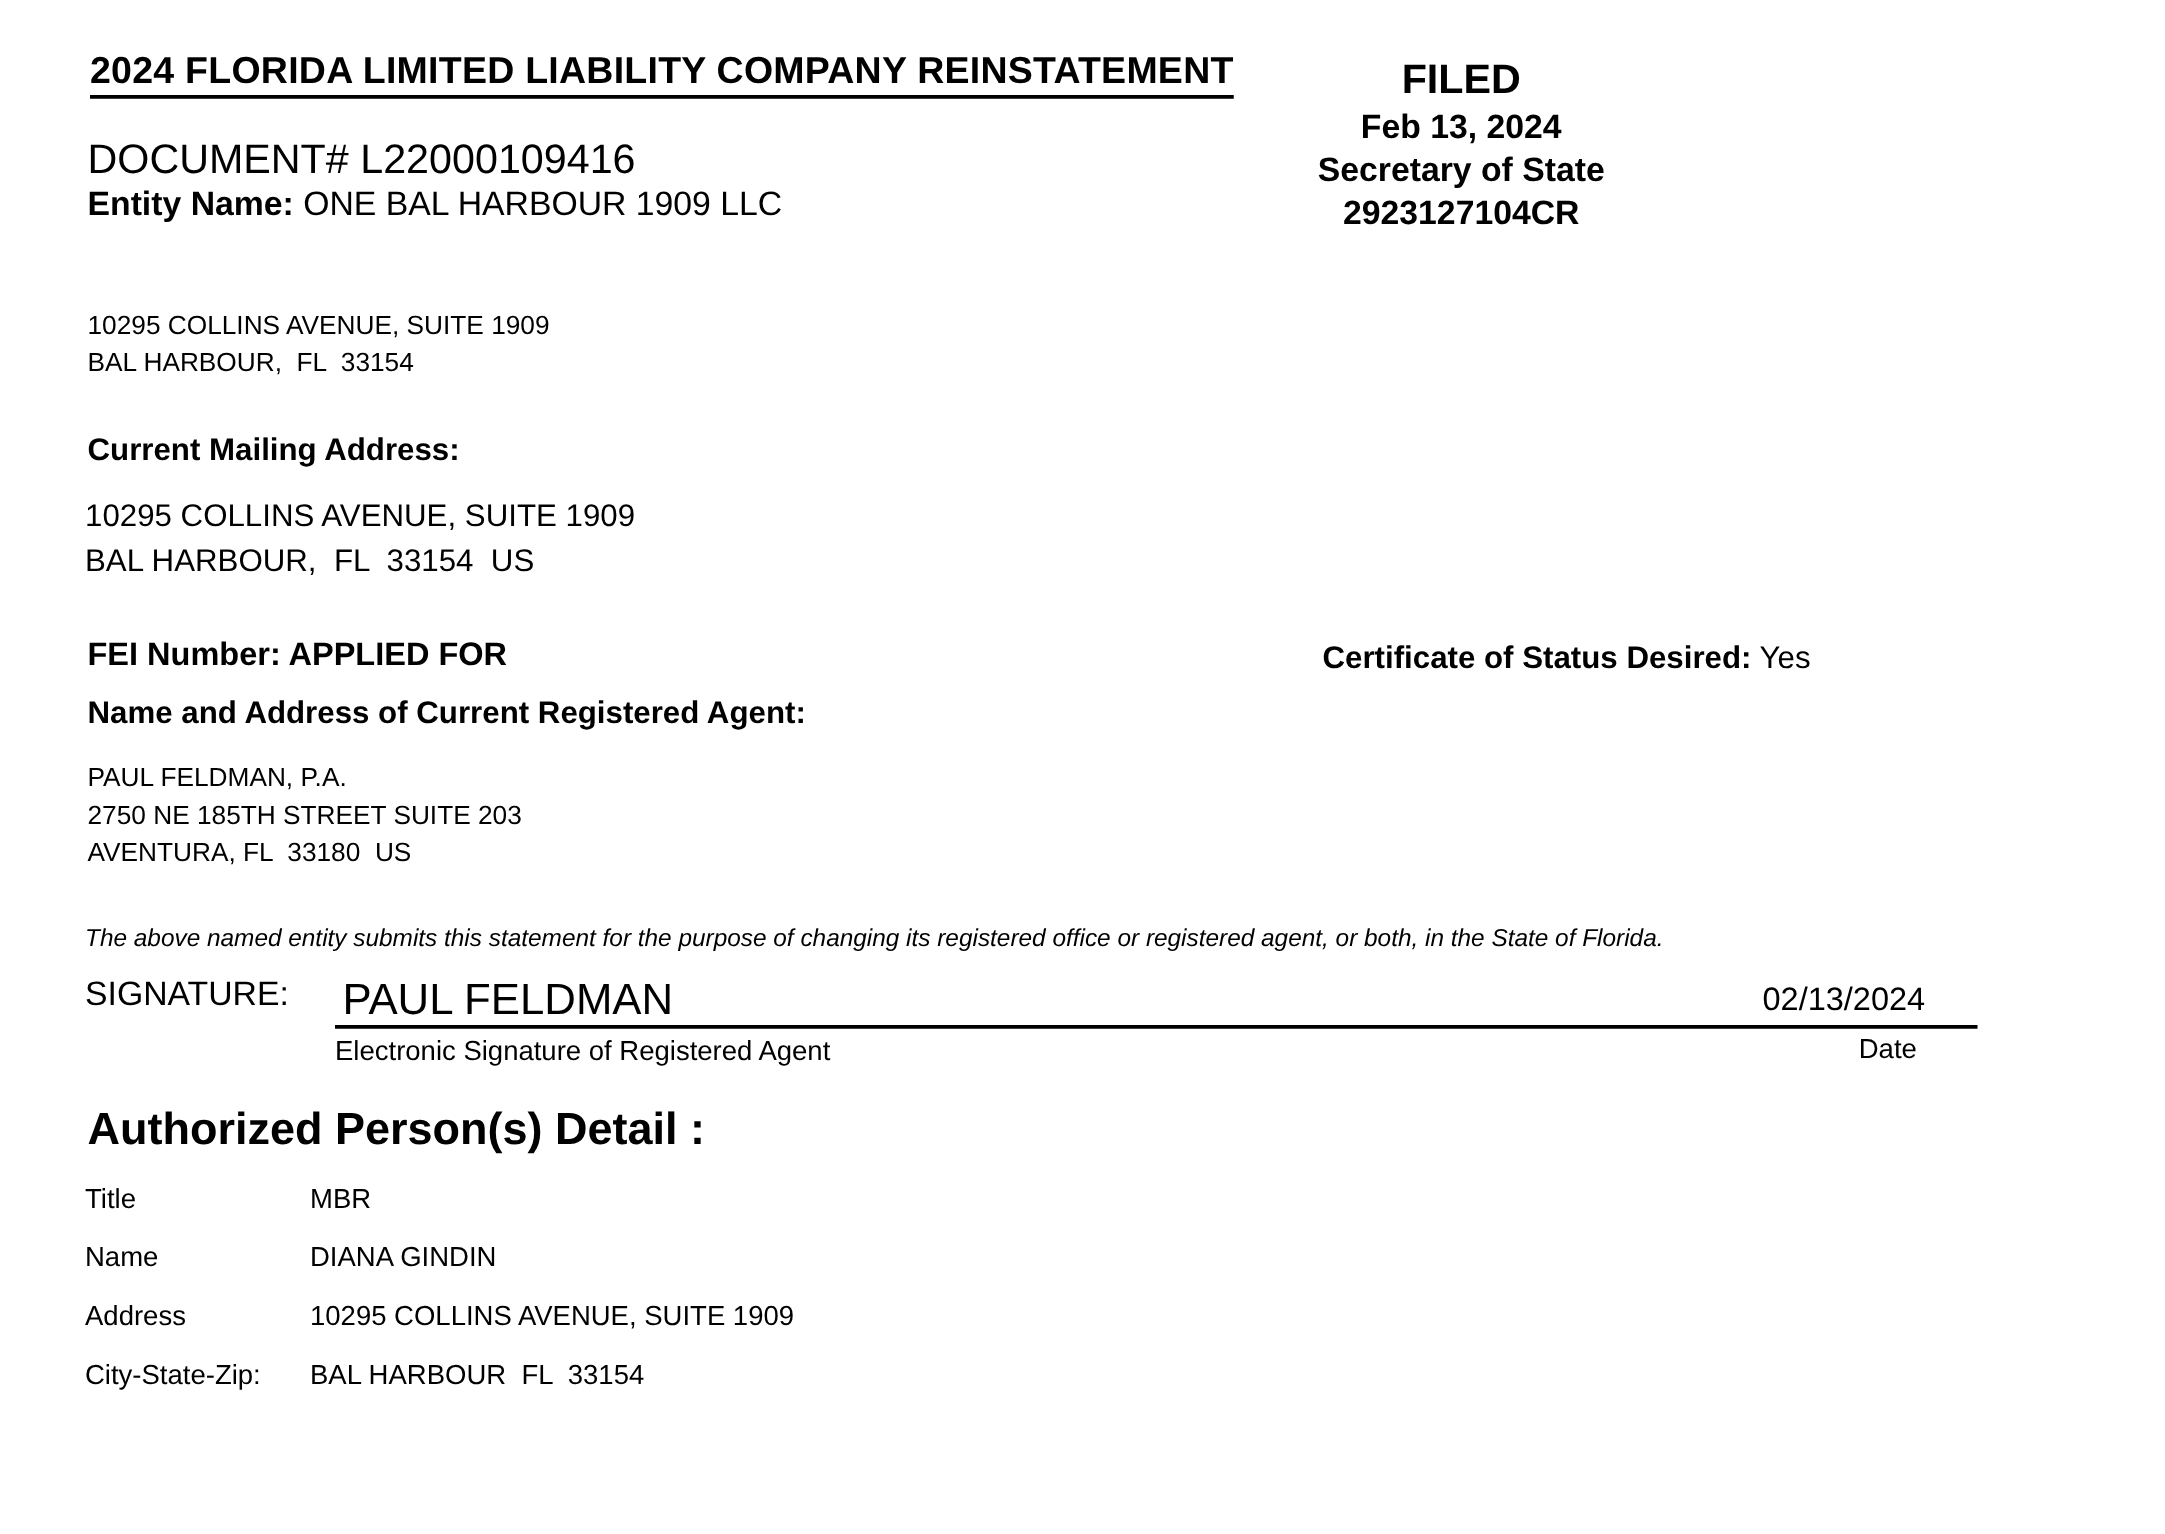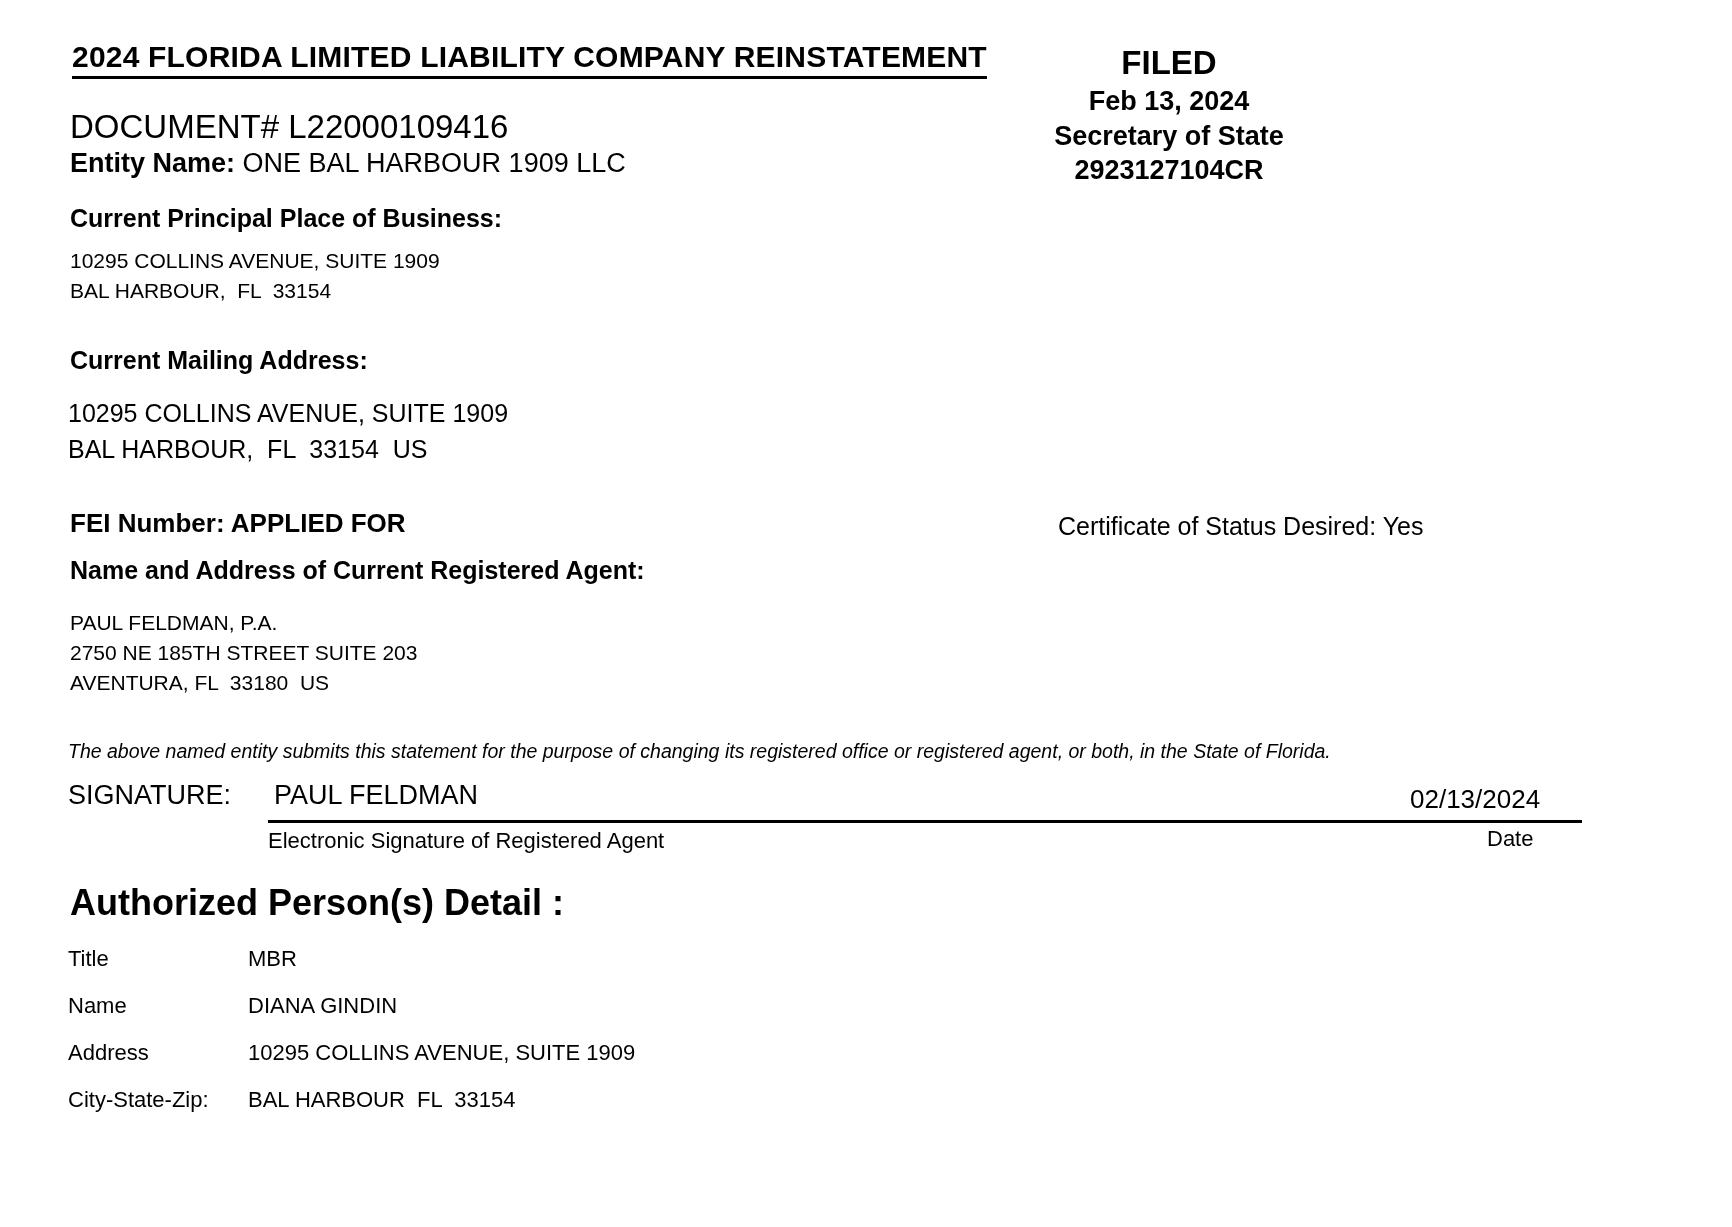--- a/index.html
+++ b/index.html
@@ -99,42 +99,42 @@
     top: 508px;
     font-size: 26px;
     font-weight: bold;
   }
   .cert-status {
     position: absolute;
     left: 1058px;
     top: 512px;
     font-size: 25px;
   }
-  .cert-status .lbl { font-weight: normal; }
+  .cert-status .lbl { font-weight: bold; }
 
   .statement {
     position: absolute;
     left: 68px;
     top: 740px;
     font-size: 19.5px;
     font-style: italic;
   }
 
   
   .sig-label {
     position: absolute;
     left: 68px;
     top: 780px;
     font-size: 27px;
   }
   .sig-value {
     position: absolute;
     left: 274px;
     top: 780px;
-    font-size: 27px;
+    font-size: 35px;
   }
   .sig-date {
     position: absolute;
     left: 1410px;
     top: 784px;
     font-size: 26px;
   }
   .sig-rule {
     position: absolute;
     left: 268px;
@@ -190,21 +190,20 @@
 
   <div class="doc-number">
     <span>DOCUMENT# </span><span>L22000109416</span>
   </div>
 
   <div class="entity-row">
     <span class="lbl">Entity Name:</span>
     <span>ONE BAL HARBOUR 1909 LLC</span>
   </div>
 
-  <div class="sec-head principal">Current Principal  Place of Business:</div>
   <div class="addr-small principal">10295 COLLINS AVENUE, SUITE 1909
 BAL HARBOUR,  FL  33154</div>
 
   <div class="sec-head mailing">Current Mailing Address:</div>
   <div class="addr-large">10295 COLLINS AVENUE, SUITE 1909
 BAL HARBOUR,  FL  33154  US</div>
 
   <div class="fei">FEI Number: APPLIED FOR</div>
   <div class="cert-status">
     <span class="lbl">Certificate of Status Desired:</span>

